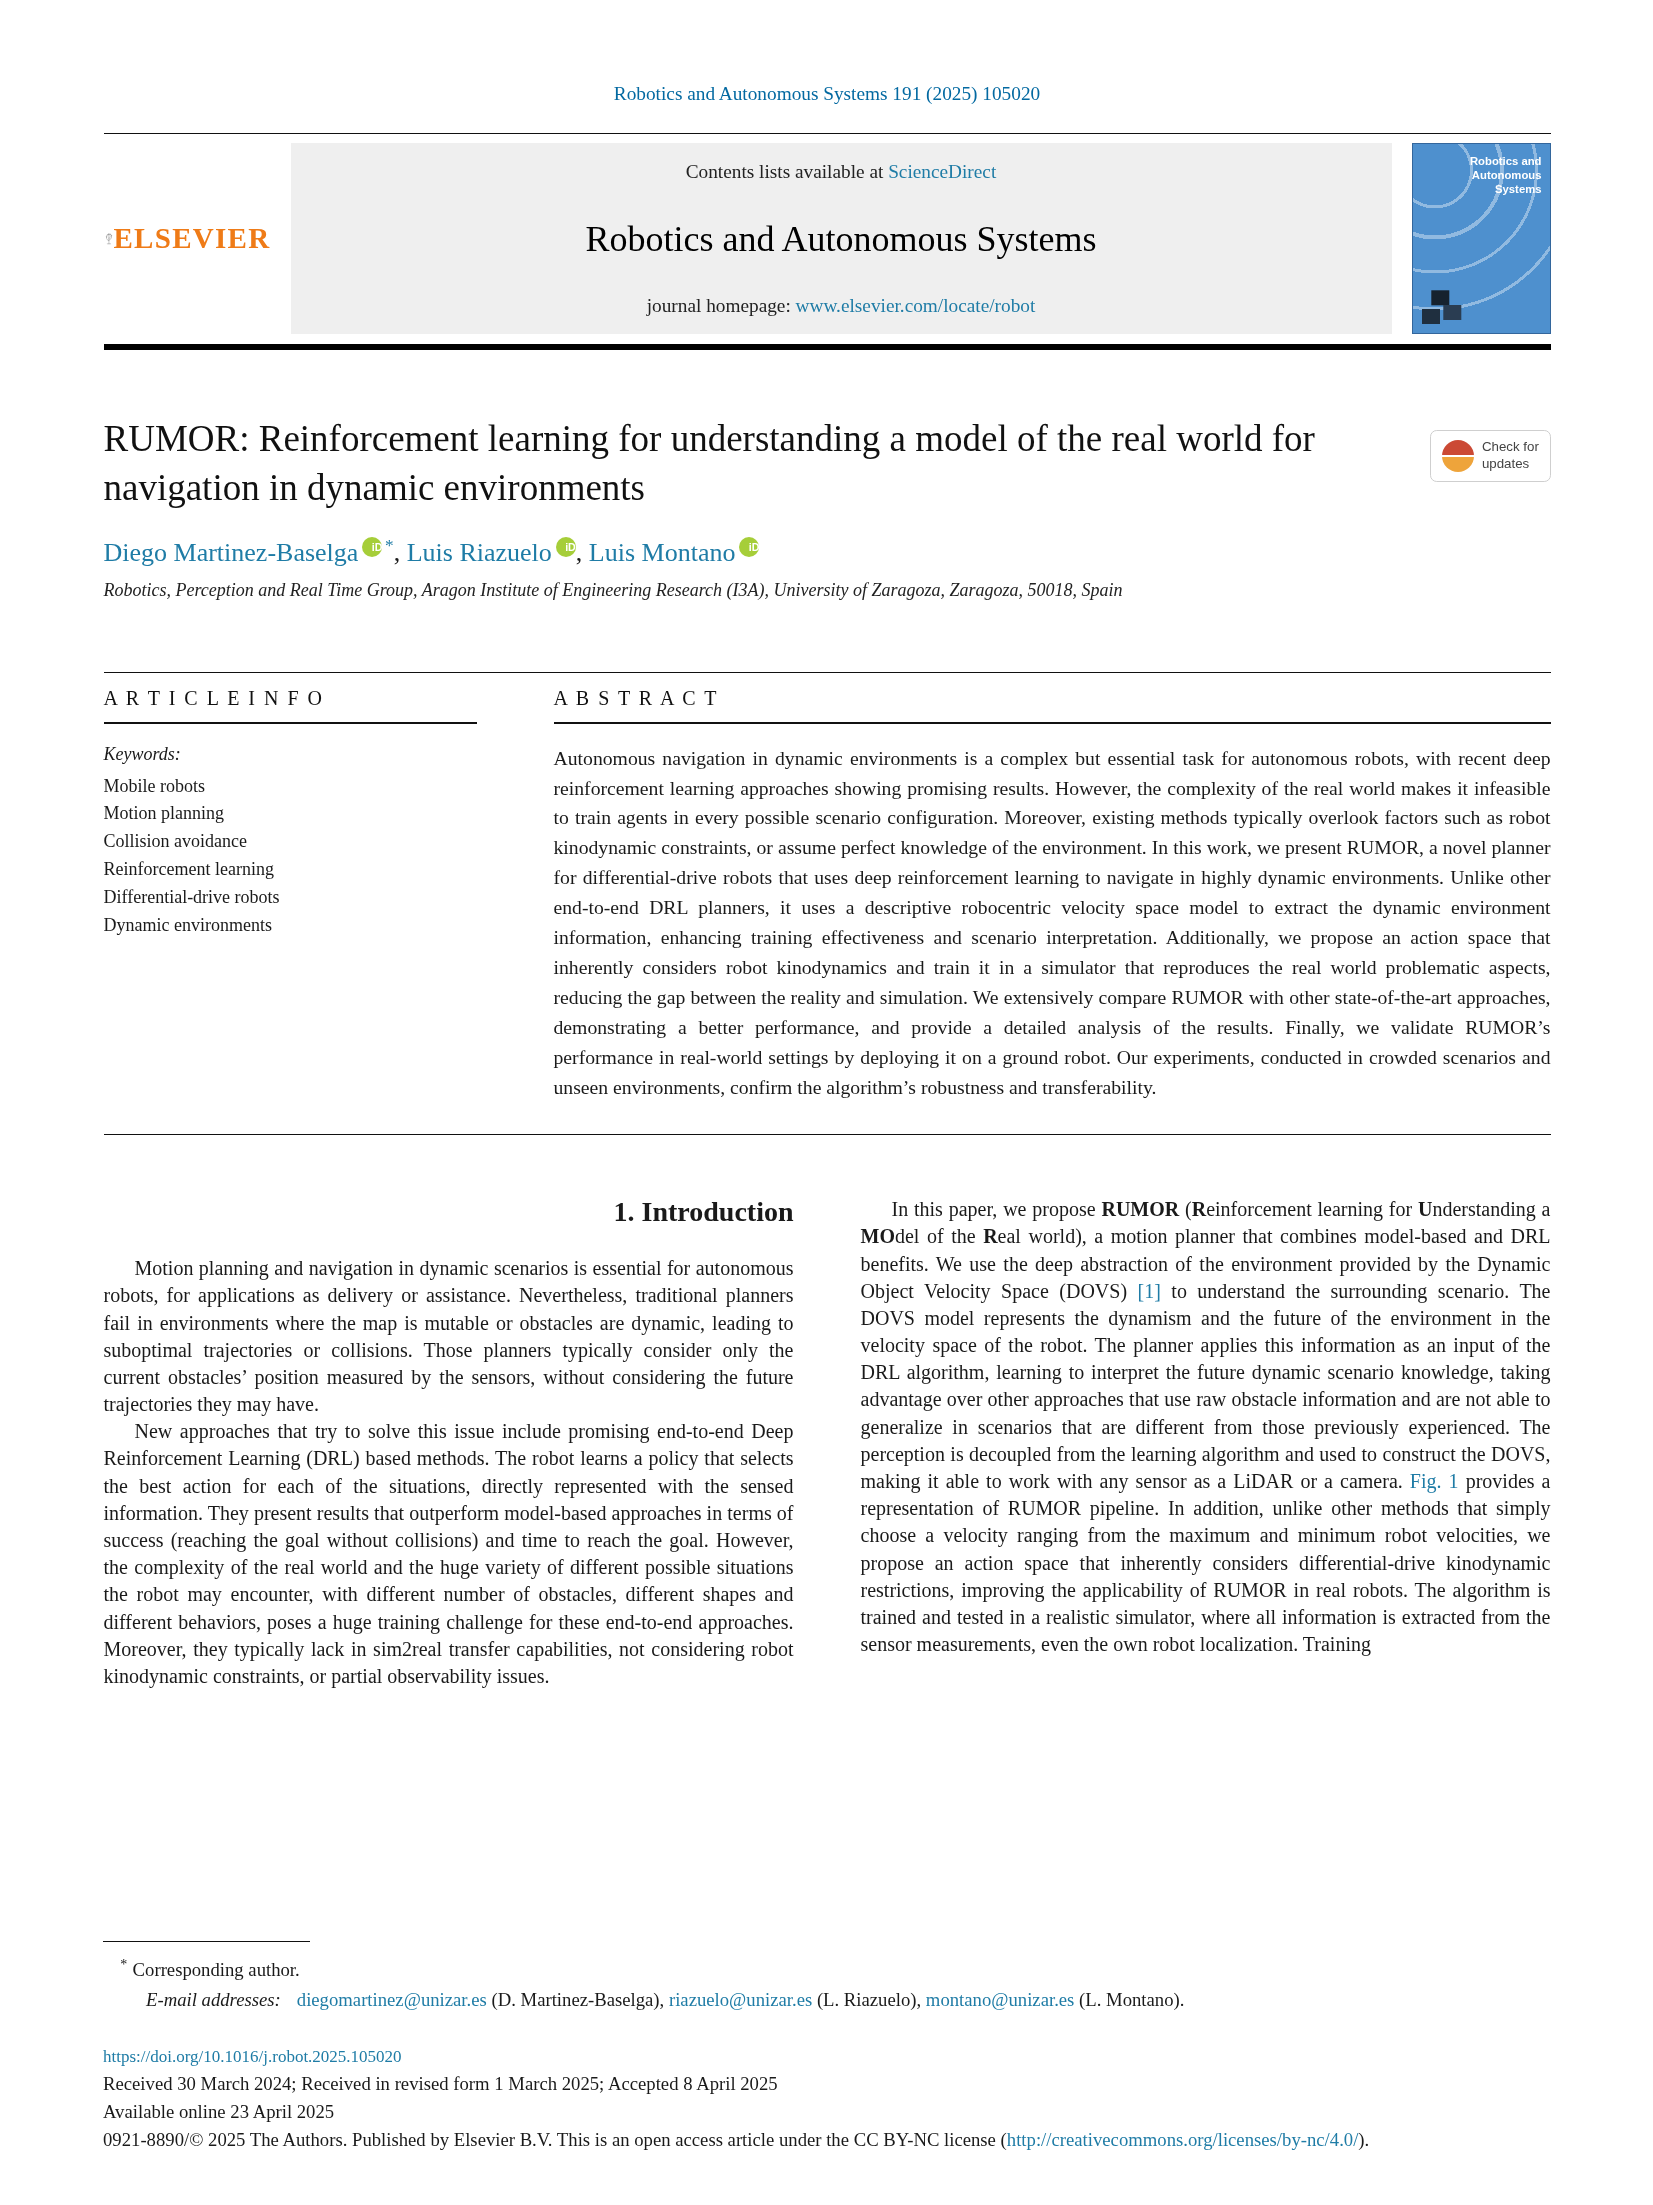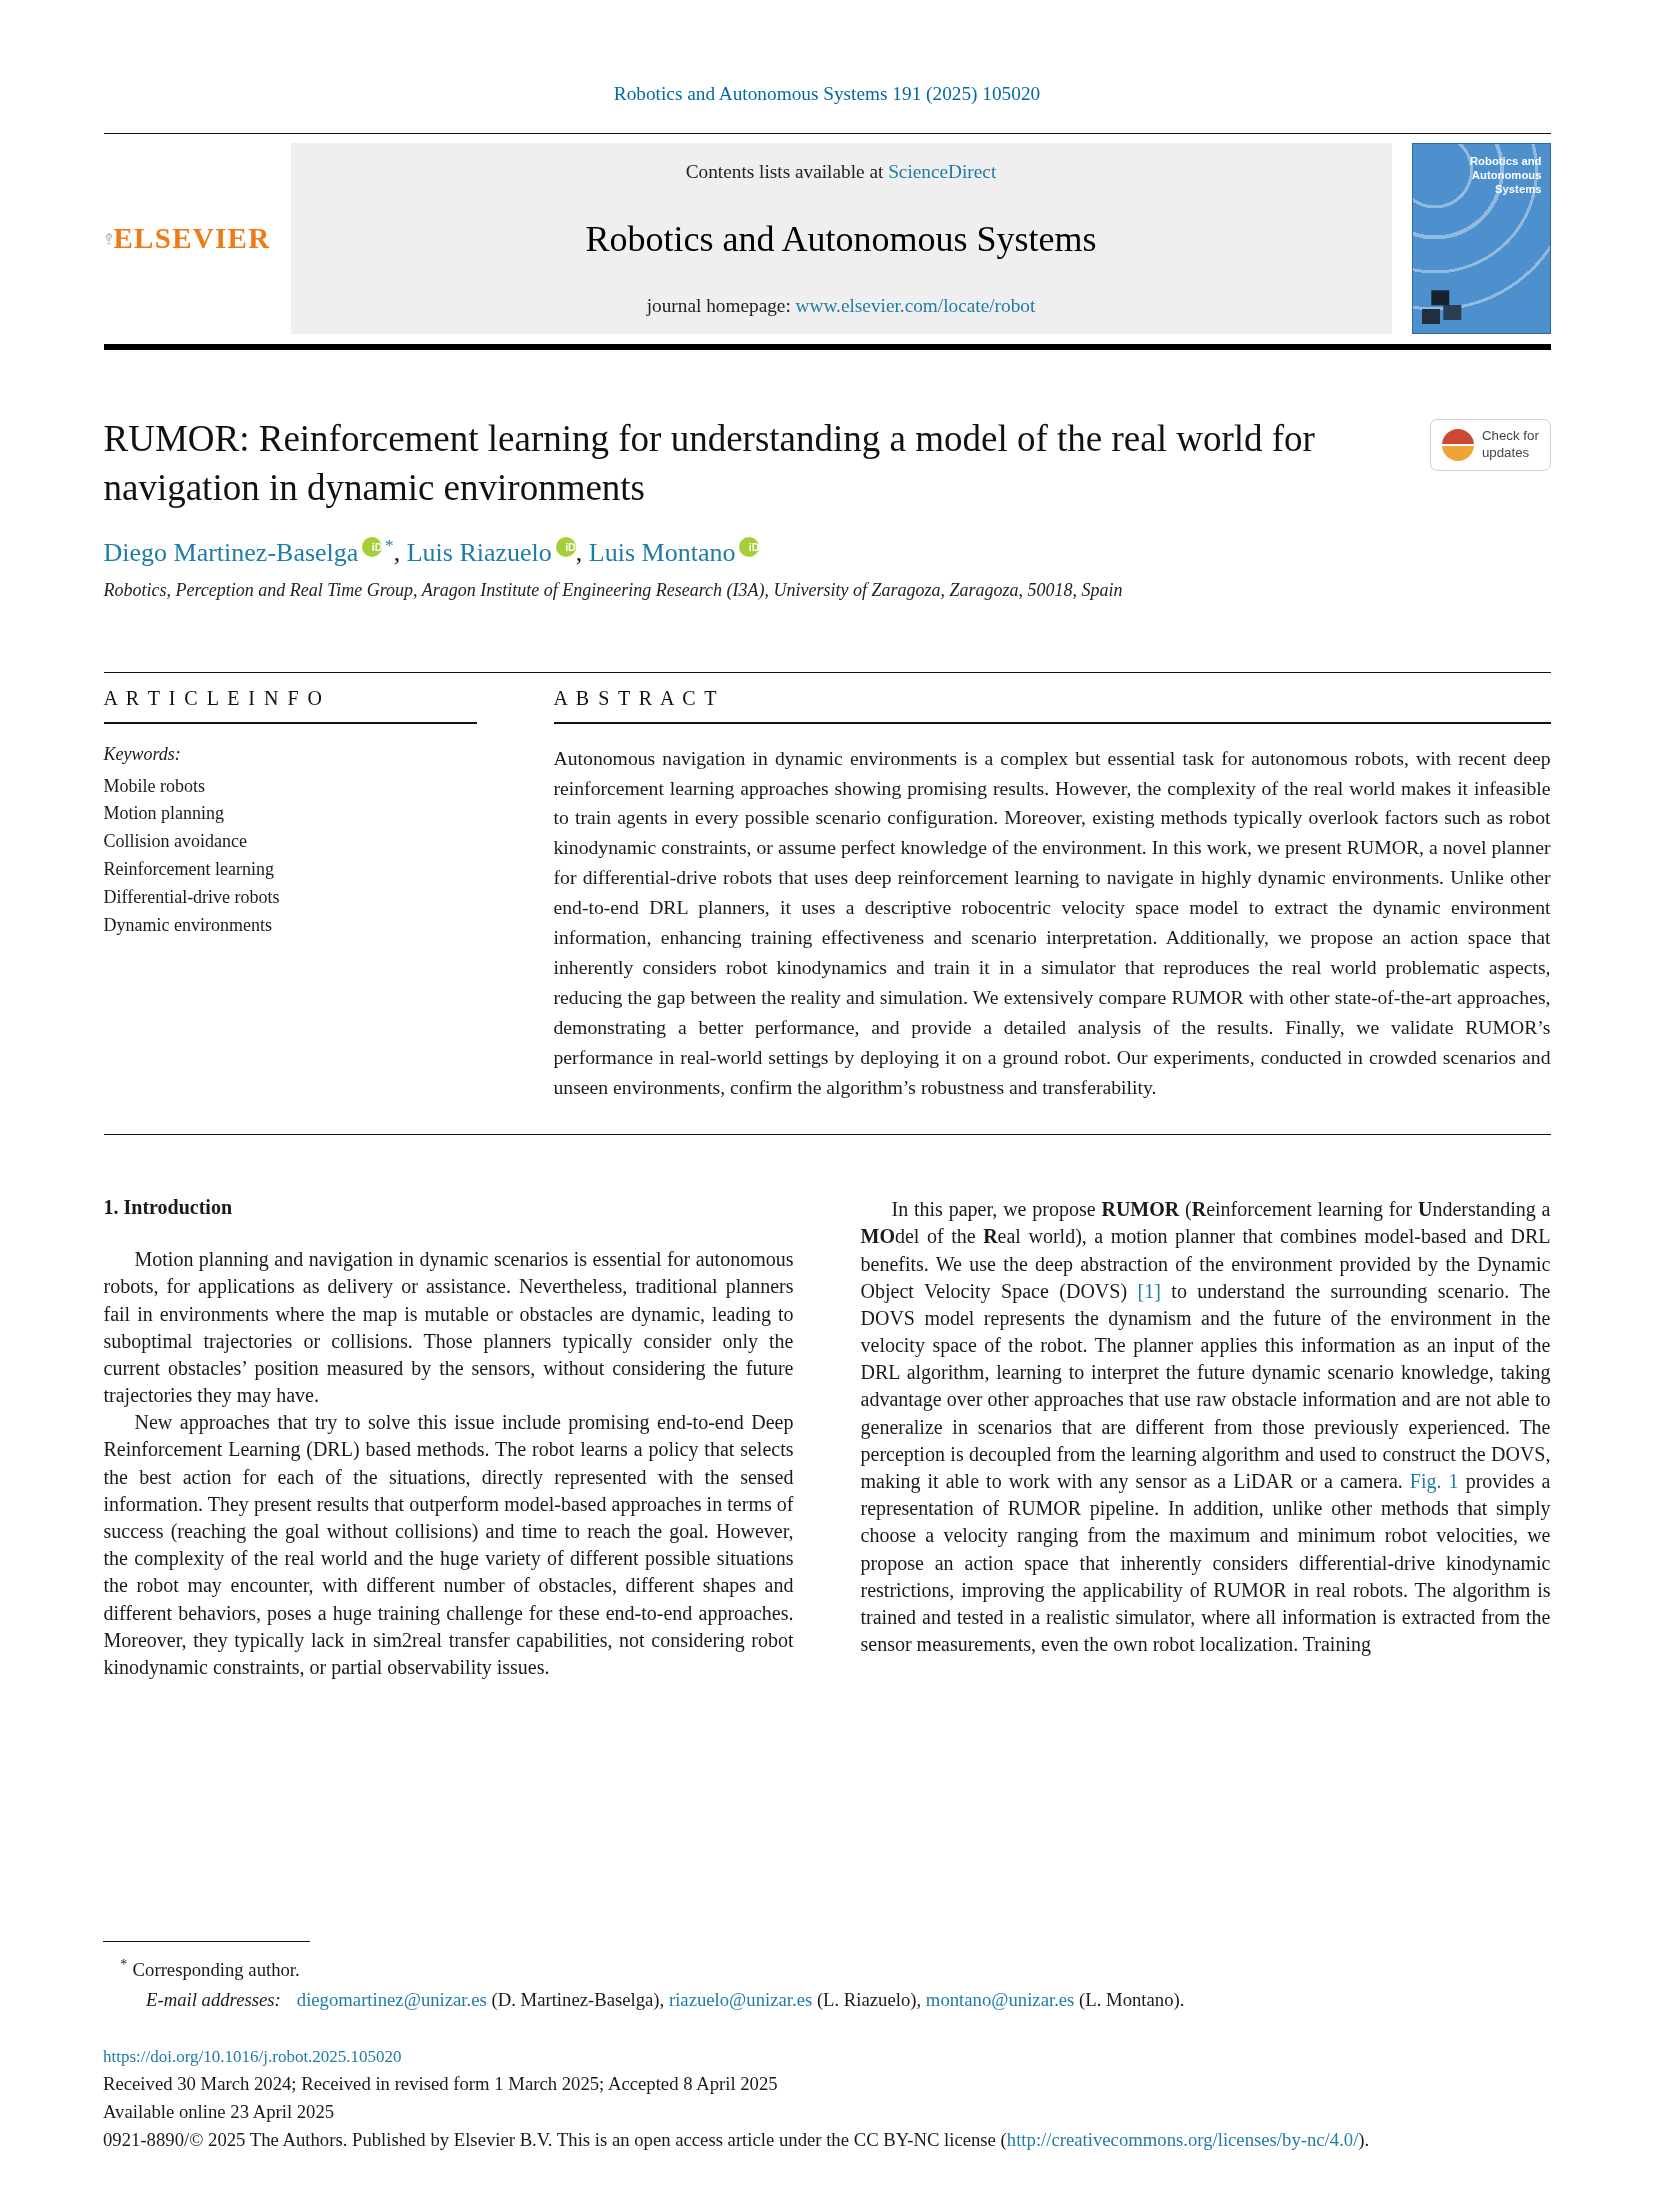--- a/index.html
+++ b/index.html
@@ -31,21 +31,21 @@
         rgba(255,255,255,0) 140px),
       #4e90ce;}
   .cover-title{color:#fff;font-family:"Liberation Sans",sans-serif;font-weight:bold;font-size:11.3px;line-height:1.25;text-align:right;padding:9.3px 8px 0 40px;}
   .cover-blocks{position:absolute;left:9.3px;bottom:9.3px;width:18.7px;height:14.7px;background:#1f2f3f;
     box-shadow:21.3px -4px 0 #2a3d52, 9.3px -18.7px 0 #16222e;}
   .thick-rule{width:1447px;margin:0 auto;height:6.7px;background:#000;}
 
   
   .title-row{display:flex;justify-content:space-between;align-items:flex-start;margin-top:65px;gap:31px;}
   .title{font-size:37px;font-weight:normal;line-height:1.32;margin:0;max-width:1240px;color:#111;}
-  .check-badge{flex:0 0 auto;display:flex;align-items:center;gap:8px;border:1.3px solid #cfcfcf;border-radius:6.7px;padding:8px 10.7px;background:#fff;margin-top:4px;}
+  .check-badge{flex:0 0 auto;display:flex;align-items:center;gap:8px;border:1.3px solid #cfcfcf;border-radius:6.7px;padding:8px 10.7px;background:#fff;margin-top:15px;}
   .crossmark{width:32px;height:32px;border-radius:50%;
     background:linear-gradient(180deg,#cb4934 0 47%,#ffffff 47% 53%,#eea43b 53% 100%);}
   .check-text{font-family:"Liberation Sans",sans-serif;font-size:13.3px;line-height:1.25;color:#444;}
   .check-text span{display:block;}
 
   
   .authors{margin-top:23px;font-size:26px;}
   .a-name{color:#1f7ca6;}
   .orcid{display:inline-block;width:20px;height:20px;border-radius:50%;background:#a6ce39;color:#fff;
     font-family:"Liberation Sans",sans-serif;font-size:10.7px;font-weight:bold;text-align:right;line-height:20px;
@@ -61,21 +61,21 @@
   .block-heading{font-size:20px;letter-spacing:2px;color:#111;}
   .heading-rule{height:1.3px;background:#111;margin:12px 0 20px;}
   .kw-label{font-style:italic;font-size:18px;margin-bottom:8px;}
   .kw{font-size:18px;line-height:1.55;}
   .abs-text{font-size:19.7px;line-height:1.52;text-align:justify;margin:0;}
   .block-bottom-rule{height:1.3px;background:#111;margin-top:31px;}
 
   
   .body-cols{display:flex;gap:67px;margin-top:61px;}
   .col{flex:1;min-width:0;}
-  .sec-heading{font-size:20px;font-weight:bold;margin:0 0 27px 0;}
+  .sec-heading{font-size:28px;font-weight:bold;margin:0 0 27px 0;text-align:right;}
   .body-p{font-size:20px;line-height:1.36;text-align:justify;margin:0;}
   .indent{text-indent:31px;}
 
   
   .bottom-area{position:absolute;left:103px;right:103px;bottom:51px;}
   .fn-rule{width:207px;height:1.3px;background:#111;margin-bottom:12px;}
   .fn-line{font-size:18.7px;line-height:1.6;padding-left:17.3px;}
   .fn-mark{vertical-align:super;font-size:14px;margin-right:5.3px;}
   .fn-emails{padding-left:43px;}
   .em-label{font-style:italic;margin-right:16px;}

